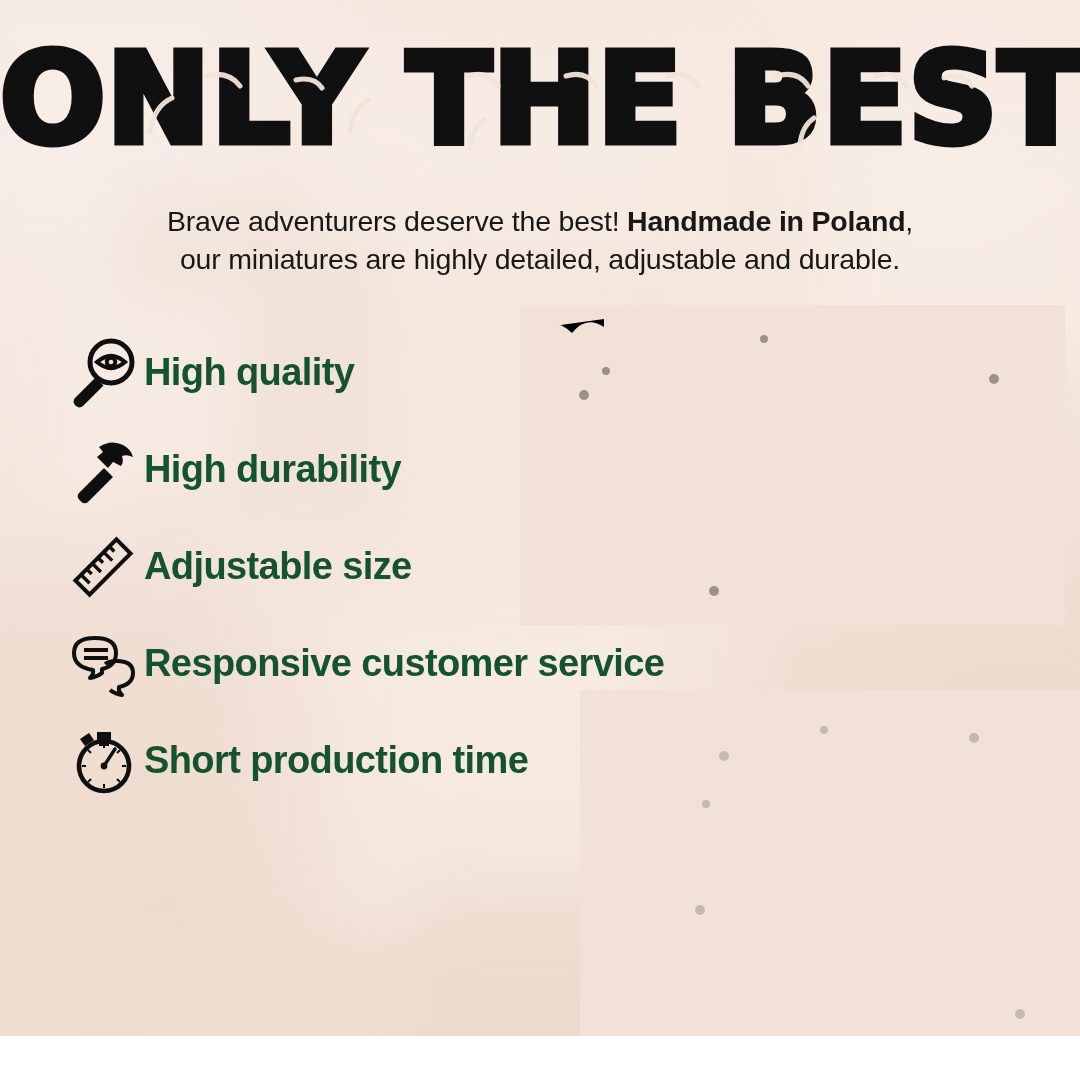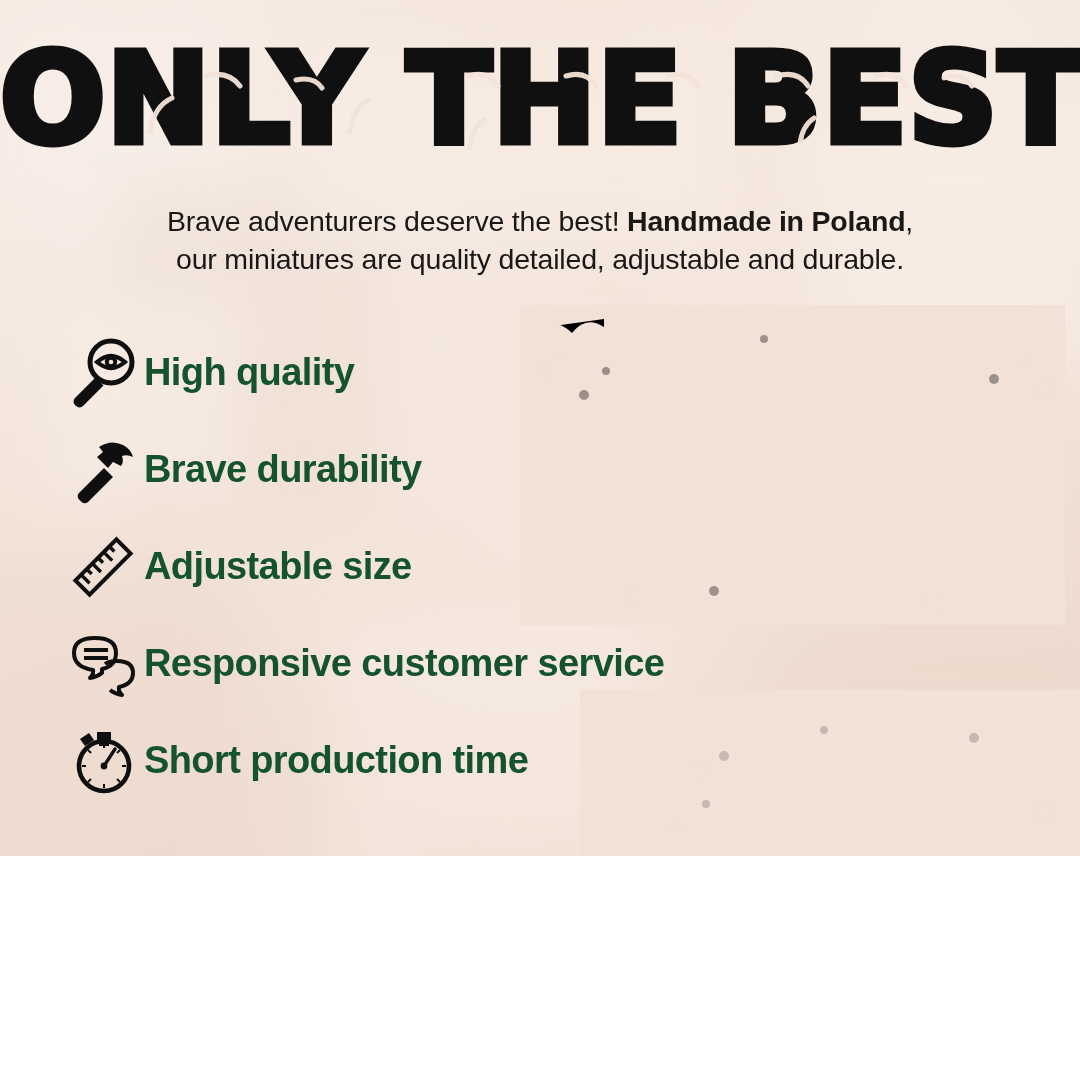--- a/index.html
+++ b/index.html
@@ -3,21 +3,21 @@
 <meta charset="utf-8">
 <style>
   html, body {
     margin: 0;
     padding: 0;
     background: #ffffff;
   }
   #poster {
     position: relative;
     width: 1080px;
-    height: 856px;
+    height: 1036px;
     overflow: hidden;
     background: #f3e3d9;
     font-family: "Liberation Sans", sans-serif;
     -webkit-font-smoothing: antialiased;
   }
 
   
   .bg-base {
     position: absolute; inset: 0;
     background:
@@ -209,21 +209,21 @@
         <path d="M776 40 q22 -6 32 10"></path>
         <path d="M800 108 q2 -18 14 -26"></path>
         <path d="M876 40 q20 -6 30 10"></path>
         <path d="M944 42 q18 -6 28 8"></path>
       </g>
     </svg>
   </div>
 
   <div class="subtitle">
     <span>Brave adventurers deserve the best! </span><b>Handmade in Poland</b><span>,</span><br>
-    <span>our miniatures are quality detailed, adjustable and durable.</span>
+    <span>our miniatures are highly detailed, adjustable and durable.</span>
   </div>
 
   <div class="features">
 
     <div class="feature">
       <span class="ic">
         <svg width="74" height="74" viewBox="0 0 74 74">
           <g fill="none" stroke="#100f0f" stroke-width="5">
             <circle cx="45" cy="26" r="21"></circle>
           </g>
@@ -236,21 +236,21 @@
       <span class="lbl">High quality</span>
     </div>
 
     <div class="feature">
       <span class="ic">
         <svg width="74" height="74" viewBox="0 0 74 74">
           <path d="M33 14 q12 -8 24 -2 q8 4 10 12 q-6 -3 -11 -1 q2 6 -1 10 l-8 -4 l-5 6 l-11 -11 l6 -5 q-3 -4 -4 -5 z" fill="#100f0f"></path>
           <path d="M38 35 L13 60 a4.5 4.5 0 0 0 0 6.4 l2.6 2.6 a4.5 4.5 0 0 0 6.4 0 L47 44 Z" fill="#100f0f"></path>
         </svg>
       </span>
-      <span class="lbl">Brave durability</span>
+      <span class="lbl">High durability</span>
     </div>
 
     <div class="feature">
       <span class="ic">
         <svg width="74" height="74" viewBox="0 0 74 74">
           <g transform="rotate(-45 37 37)">
             <rect x="8" y="27" width="58" height="20" fill="none" stroke="#100f0f" stroke-width="4"></rect>
             <g stroke="#100f0f" stroke-width="3.4">
               <line x1="16" y1="27" x2="16" y2="39"></line>
               <line x1="24" y1="27" x2="24" y2="34"></line>

